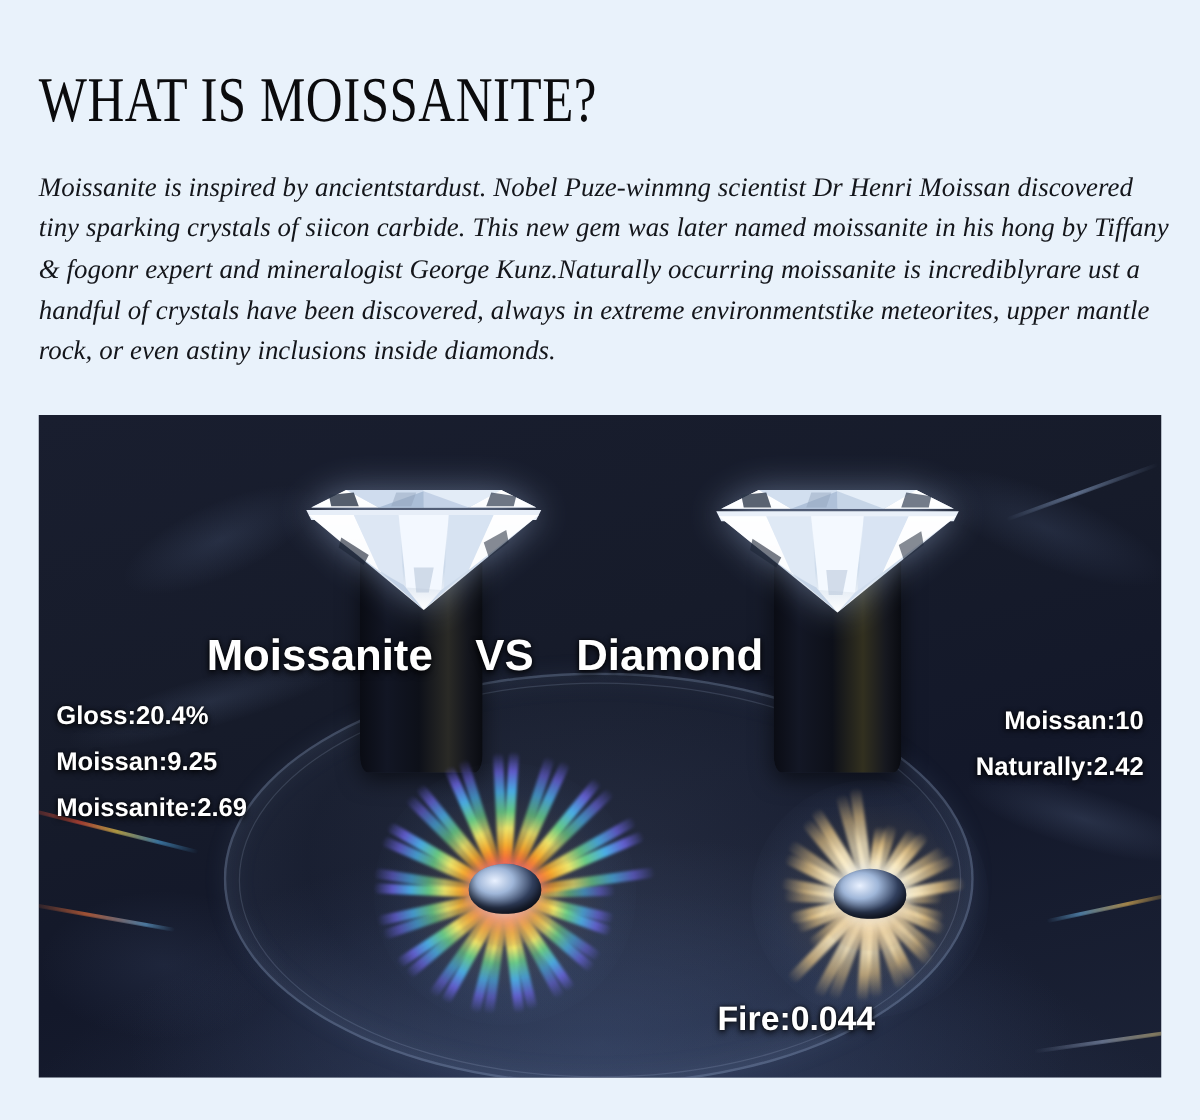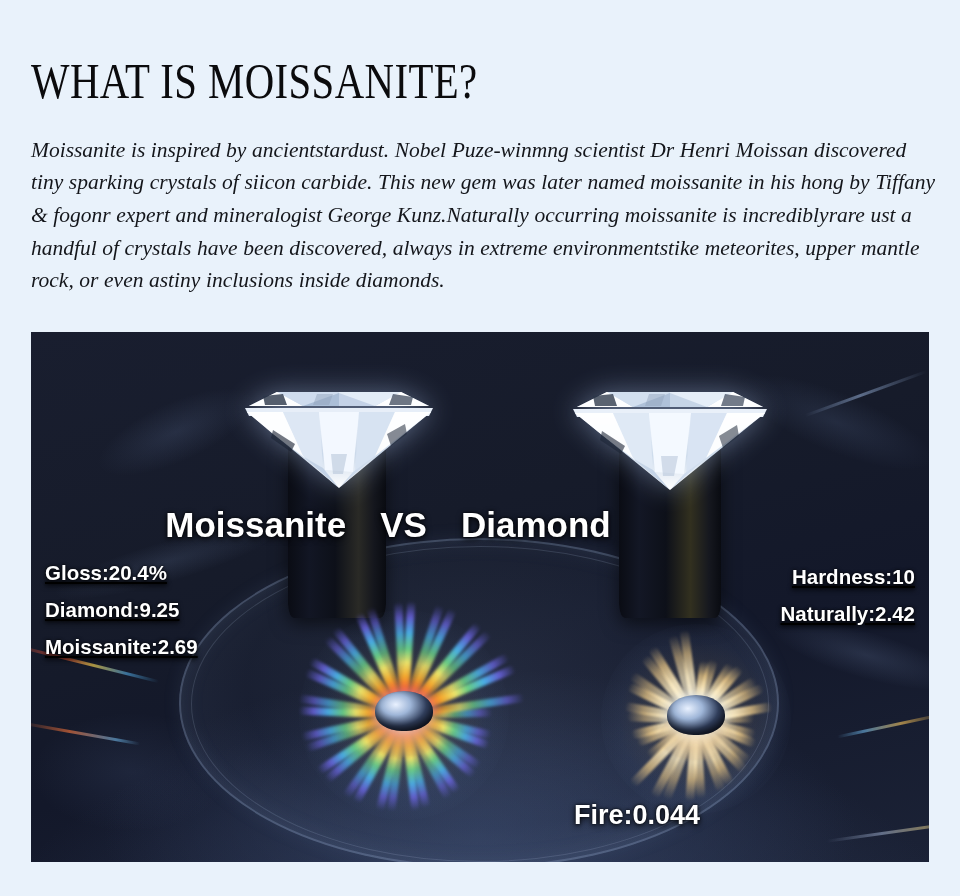--- a/index.html
+++ b/index.html
@@ -266,21 +266,21 @@
     font-weight: bold;
     font-size: 35px;
     line-height: 42px;
     color: #ffffff;
     text-shadow: 0 2px 6px rgba(0,0,0,0.85), 0 0 3px rgba(0,0,0,0.85);
     white-space: nowrap;
   }
   #vs-row .nm { display: inline-block; }
   #vs-row .vs { display: inline-block; margin: 0 34px; }
 
-  .stat-col { position: absolute; text-decoration: underline; }
+  .stat-col { position: absolute; }
   .stat-col .line {
     font-family: "Liberation Sans", "DejaVu Sans", sans-serif;
     font-weight: bold;
     font-size: 20.5px;
     line-height: 37px;
     color: #ffffff;
     text-shadow: 0 2px 5px rgba(0,0,0,0.85), 0 0 3px rgba(0,0,0,0.8);
     white-space: nowrap;
   }
   #stats-left  { left: 14px;  top: 222px; text-align: left; }
@@ -492,25 +492,25 @@
       <div class="mini-gem-base"></div>
       <div class="mini-gem"></div>
     </div>
 
     <div id="vs-row">
       <span class="nm">Moissanite</span><span class="vs">VS</span><span class="nm">Diamond</span>
     </div>
 
     <div class="stat-col" id="stats-left">
       <div class="line">Gloss:20.4%</div>
-      <div class="line">Diamond:9.25</div>
+      <div class="line">Moissan:9.25</div>
       <div class="line">Moissanite:2.69</div>
     </div>
 
     <div class="stat-col" id="stats-right">
-      <div class="line">Hardness:10</div>
+      <div class="line">Moissan:10</div>
       <div class="line">Naturally:2.42</div>
     </div>
 
     <div class="fire-label" id="fire-right">Fire:0.044</div>
 
   </div>
 </div>
 
 </body></html>

